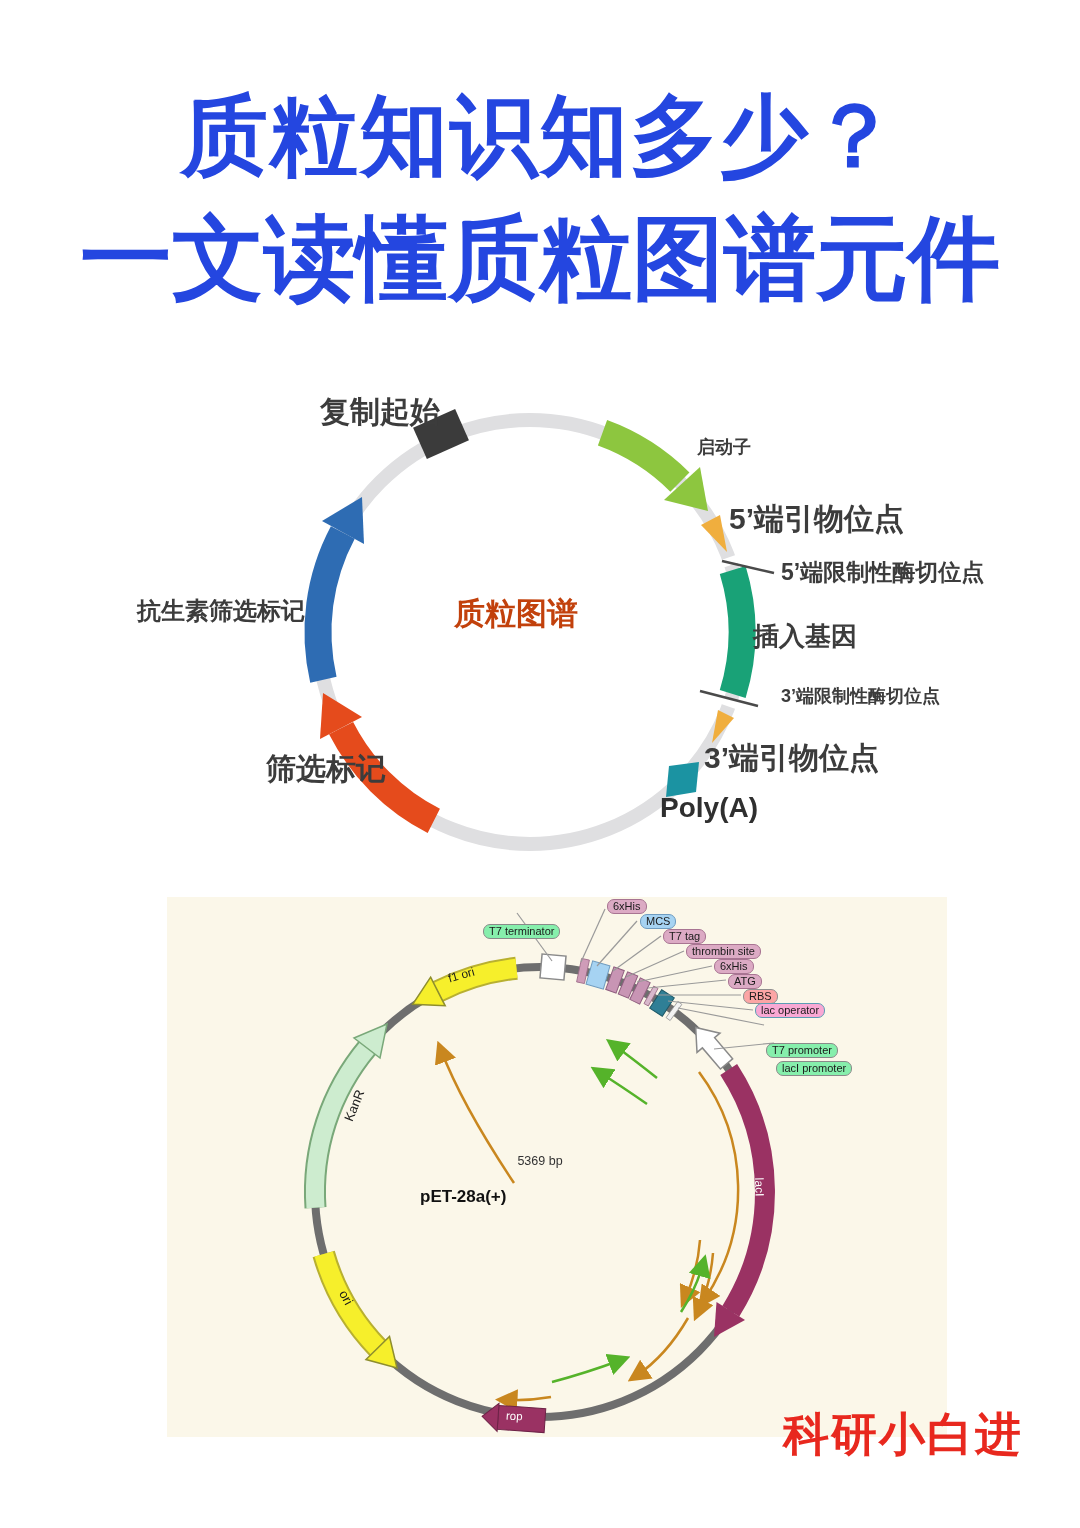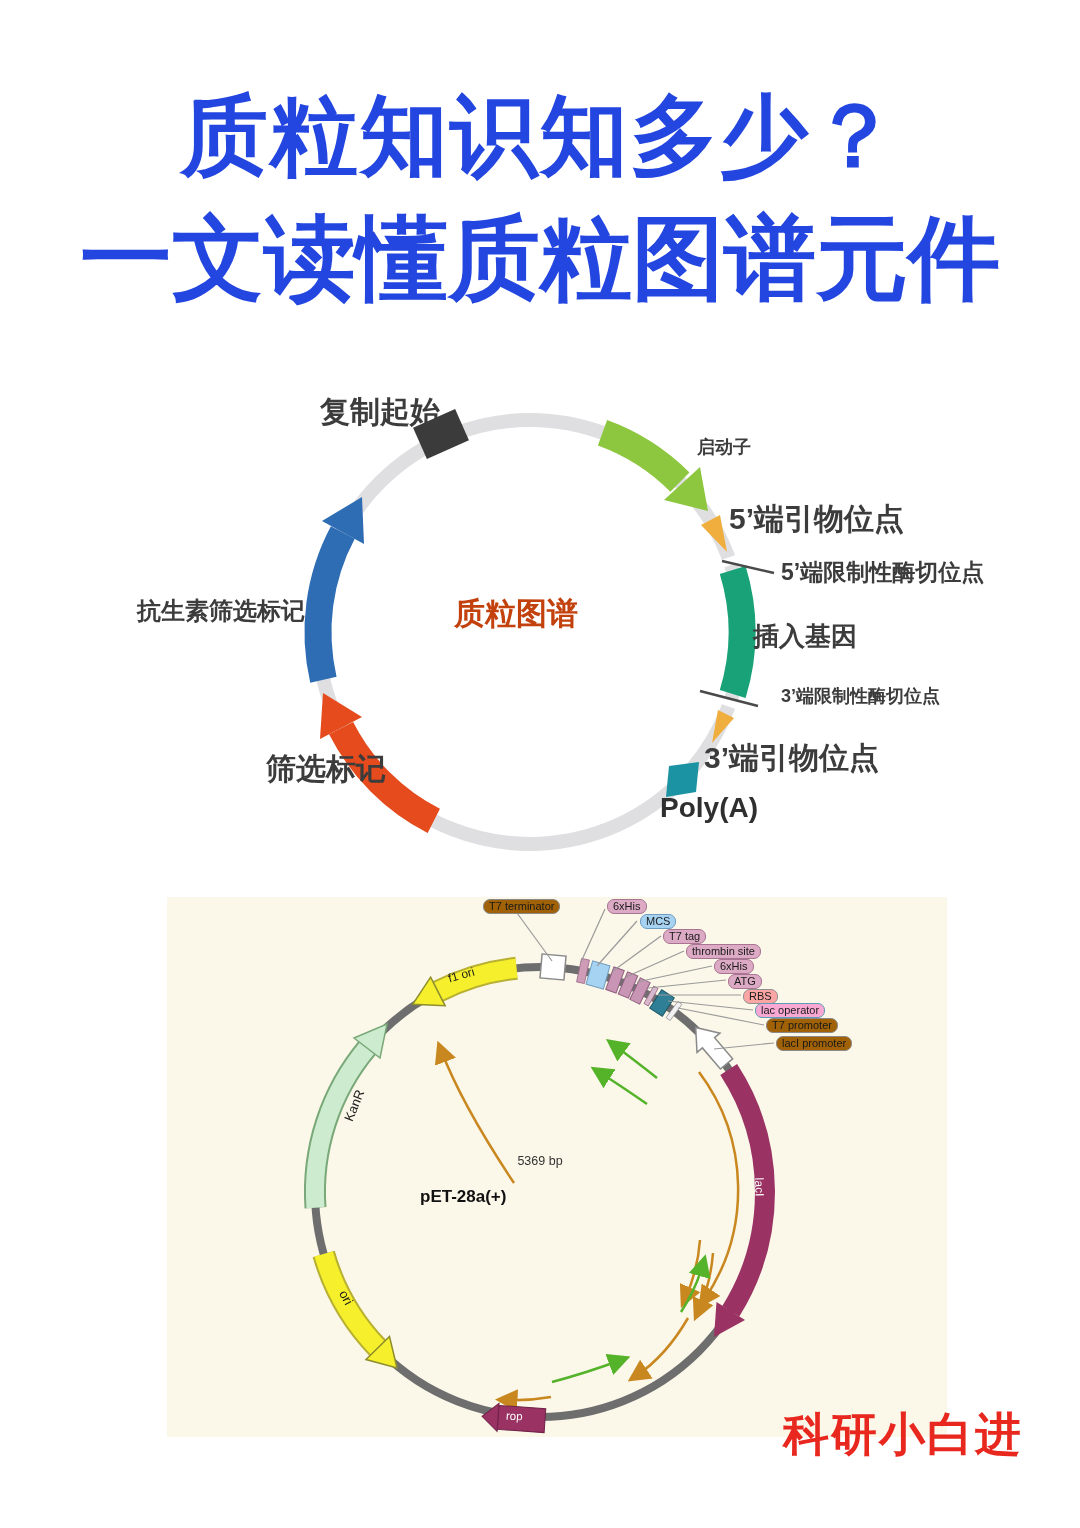--- a/index.html
+++ b/index.html
@@ -22,21 +22,21 @@
   #lbl-re3{left:781px;top:687px;font-size:18px;}
   #lbl-primer3{left:704px;top:742px;}
   #lbl-polya{left:660px;top:793px;font-size:28px;font-weight:700;color:#2f2f2f;}
   #lbl-marker{left:246px;top:753px;margin-left:20px;}
   #lbl-abx{left:137px;top:598px;font-size:24px;}
   #lbl-center{left:366px;top:598px;width:300px;text-align:center;font-size:31px;font-weight:800;color:#c2410c;}
 
   
   .pill{position:absolute;font-size:11px;line-height:13px;padding:0 5px;border:1px solid #8a8a8a;
         border-radius:7px;color:#1a1a1a;white-space:nowrap;background:#fff;}
-  .pw{background:#a16207;}
+  .pw{background:#86efac;margin-top:25px;}
   .pp{background:#dcaac4;border-color:#a87492;}
   .pb{background:#a6d3f2;border-color:#6f9cc0;}
   .pg{background:#fca5a5;border-color:#909090;}
   .pc{background:#f9a8d4;border-color:#5d9db5;}
   #p0{left:483px;top:899px;}
   #p1{left:607px;top:899px;}
   #p2{left:640px;top:914px;}
   #p3{left:663px;top:929px;}
   #p4{left:686px;top:944px;}
   #p5{left:714px;top:959px;}

